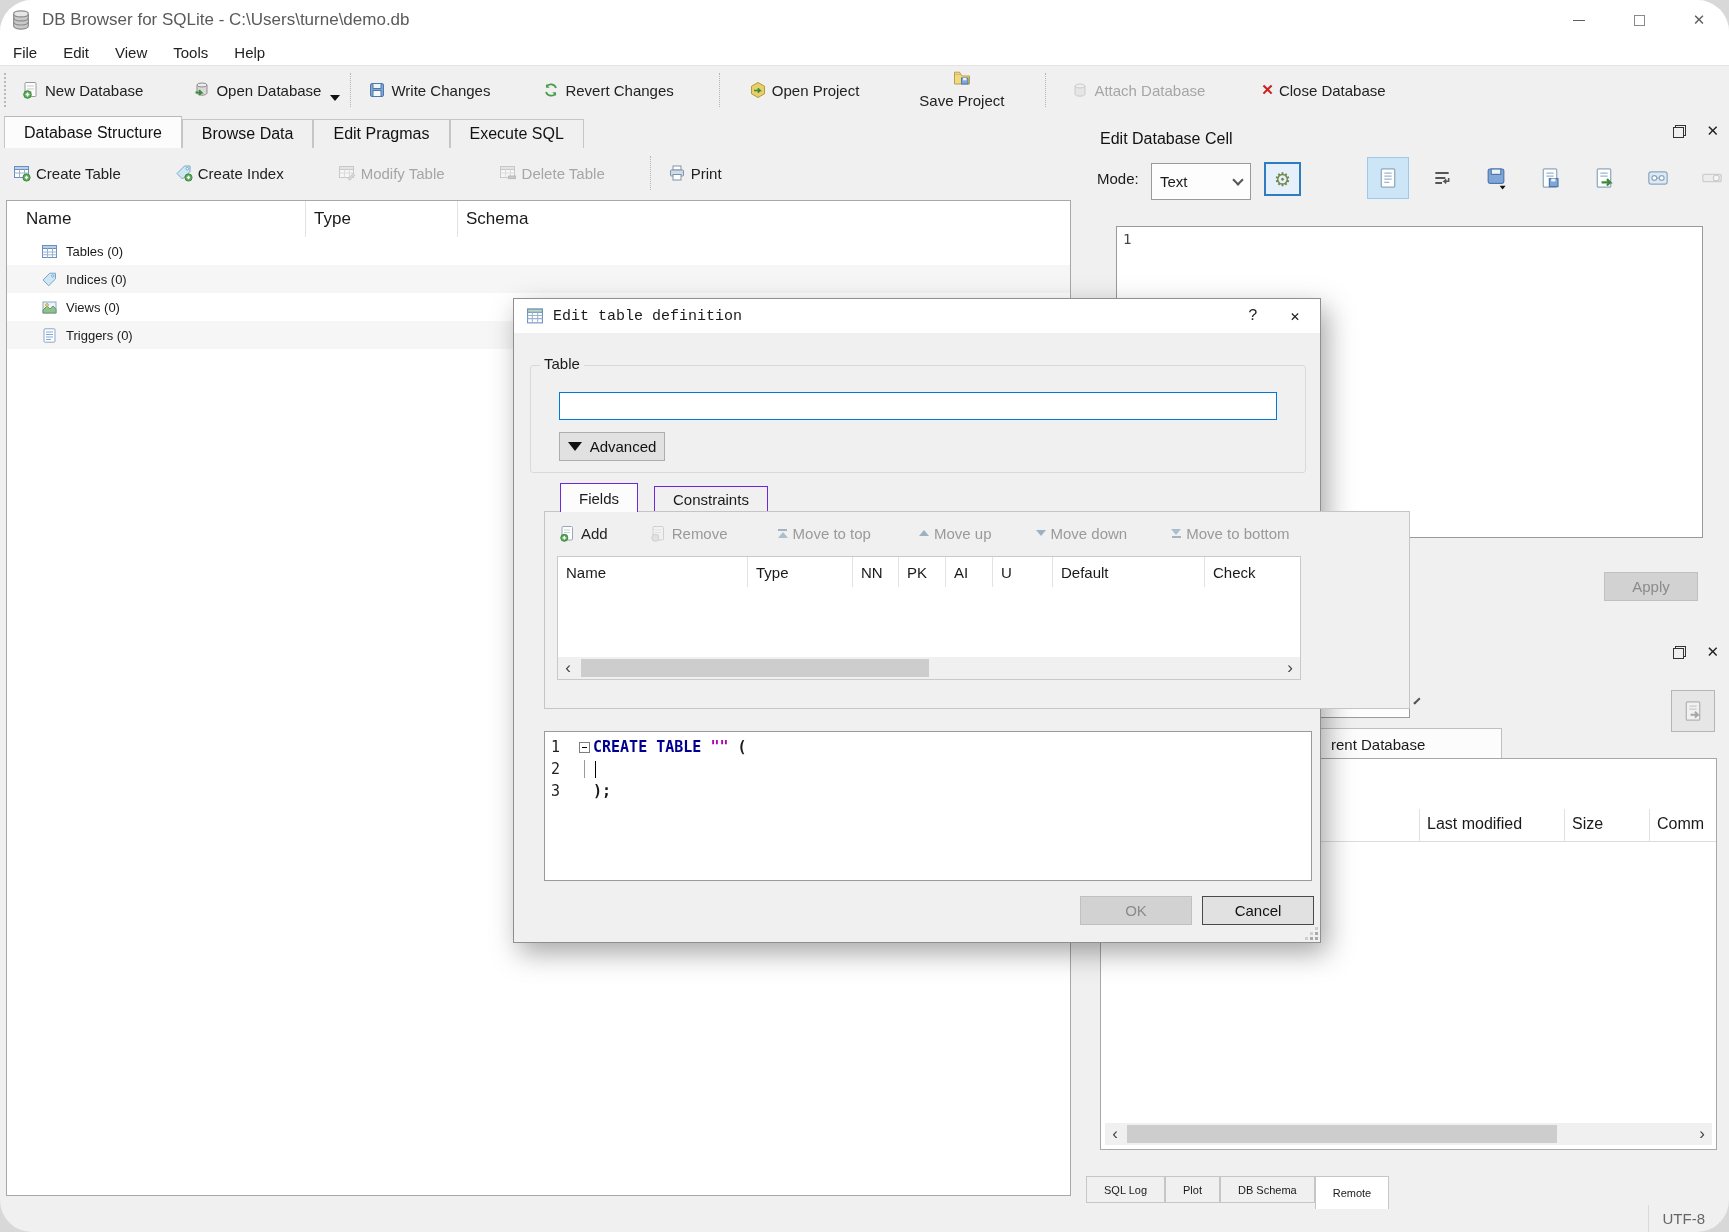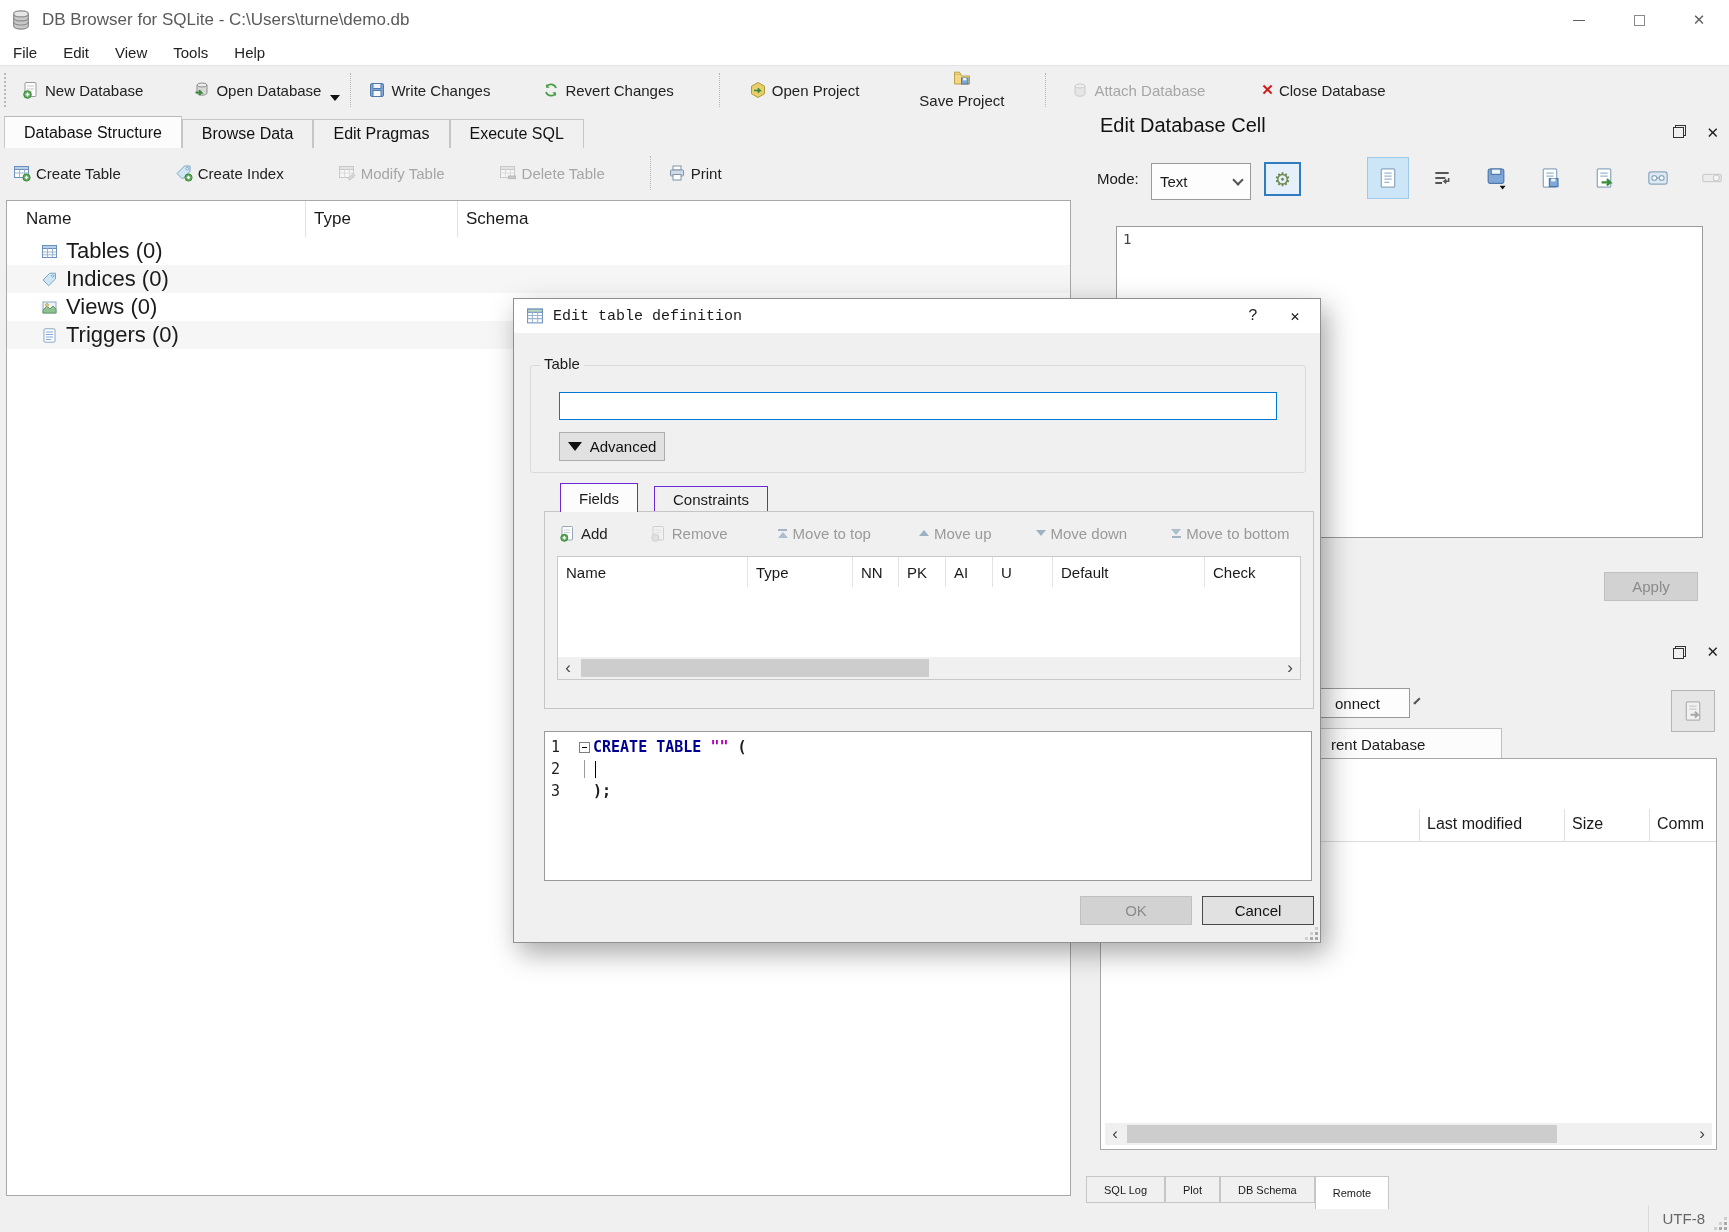--- a/index.html
+++ b/index.html
@@ -1,20 +1,20 @@
 <!DOCTYPE html>
 <html><head>
 <meta charset="utf-8">
 <style>
   * { margin:0; padding:0; box-sizing:border-box; }
   html,body { background:#d8d8d8; }
   .window {
     position:relative; width:1729px; height:1232px; overflow:hidden;
     background:#f0f0f0; font-family:"Liberation Sans", sans-serif;
-    font-size:15px; color:#1a1a1a;
+    font-size:15px; color:#1a1a1a;border-radius:32px;
   }
   
   .titlebar { position:absolute; top:0; left:0; right:0; height:40px; background:#fff; display:flex; align-items:center; padding-left:10px; }
   .title-text { color:#5a5a5a; font-size:17px; margin-left:10px; }
   .win-controls { position:absolute; right:0; top:0; height:40px; display:flex; }
   .win-btn { width:60px; height:40px; display:flex; align-items:center; justify-content:center; color:#5f5f5f; }
   .min-glyph { width:12px; border-bottom:1px solid #5f5f5f; }
   .max-glyph { width:11px; height:11px; border:1px solid #8a8a8a; }
   .xg::before { content:"✕"; font-size:15px; color:#5f5f5f; }
   
@@ -33,25 +33,25 @@
   .doc-tabs { position:absolute; top:116px; left:4px; width:1080px; height:32px; display:flex; align-items:flex-end; }
   .doc-tab { height:29px; padding:0 19px; display:flex; align-items:center; font-size:16px; background:#f0f0f0; border:1px solid #c6c6c6; border-bottom:none; margin-right:0; color:#111; }
   .doc-tab.active { background:#fcfcfc; height:32px; border-top:1px solid #b9b9b9; position:relative; z-index:2; }
   .struct-toolbar { position:absolute; top:148px; left:0; width:1084px; height:50px; display:flex; align-items:center; }
   .tree-panel { position:absolute; left:6px; top:200px; width:1065px; height:996px; background:#fff; border:1px solid #a8a8a8; }
   .tree-head { display:flex; height:36px; align-items:center; font-size:17px; }
   .tree-head .c { height:100%; display:flex; align-items:center; border-right:1px solid #e2e2e2; }
   .tree-head .c1 { width:299px; padding-left:19px; }
   .tree-head .c2 { width:152px; padding-left:8px; }
   .tree-head .c3 { flex:1; padding-left:8px; border-right:none; }
-  .tree-row { height:28px; display:flex; align-items:center; font-size:22px; }
+  .tree-row { height:28px; display:flex; align-items:center; font-size:13px; }
   .tree-row.alt { background:#f6f6f6; }
   .tree-row .ticon { margin-left:34px; margin-right:8px; display:flex; }
   
-  .panel-title { position:absolute; left:1090px; width:639px; height:34px; background:#f0f0f0; display:flex; align-items:flex-start; padding-left:10px; font-size:20px; color:#111; }
+  .panel-title { position:absolute; left:1090px; width:639px; height:34px; background:#f0f0f0; display:flex; align-items:flex-end; padding-left:10px; font-size:16px; color:#111; }
   .panel-btns { position:absolute; right:10px; top:0; height:34px; display:flex; gap:20px; align-items:center; }
   .float-ico { position:relative; width:13px; height:13px; }
   .float-ico::before { content:""; position:absolute; right:0; top:0; width:9px; height:9px; border:1px solid #333; }
   .float-ico::after { content:""; position:absolute; left:0; bottom:0; width:9px; height:9px; border:1px solid #333; background:#f0f0f0; }
   .px::before { content:"✕"; color:#222; font-size:15px; }
   .combo { background:#fdfdfd; border:1px solid #9a9a9a; display:flex; align-items:center; justify-content:space-between; padding:0 8px; }
   .chev { width:8px; height:8px; border-right:2px solid #555; border-bottom:2px solid #555; transform:rotate(45deg); margin-top:-4px; }
   .gear-btn { position:absolute; left:1264px; top:162px; width:37px; height:34px; background:#e6f0fa; border:2px solid #2f7cc0; display:flex; align-items:center; justify-content:center; }
   .gear-glyph::before { content:"⚙"; font-size:19px; color:#6d8a4e; }
   .cell-tools { position:absolute; left:1367px; top:157px; display:flex; align-items:center; gap:12px; }
@@ -92,21 +92,21 @@
   .dlg-tb-btns { position:absolute; right:4px; top:0; height:34px; display:flex; }
   .dlg-tb-btn { width:42px; height:34px; display:flex; align-items:center; justify-content:center; color:#222; font-size:16px; }
   .groupbox { position:absolute; left:16px; top:66px; width:776px; height:108px; border:1px solid #d9d9d9; border-radius:3px; }
   .groupbox .glabel { position:absolute; top:-11px; left:9px; background:#f0f0f0; padding:0 4px; }
   .table-input { position:absolute; left:28px; top:26px; width:718px; height:28px; border:1px solid #0078d7; background:#fff; font-size:15px; padding:0 6px; outline:none; font-family:"Liberation Sans",sans-serif; }
   .adv-btn { position:absolute; left:28px; top:66px; width:106px; height:29px; gap:8px; }
   .tri-down { width:0; height:0; border-left:7px solid transparent; border-right:7px solid transparent; border-top:9px solid #111; }
   .dlg-tabs { position:absolute; left:30px; top:184px; display:flex; align-items:flex-end; height:29px; }
   .dlg-tab { padding:0 18px; display:flex; align-items:center; border:1px solid #6d28d9; background:#f0f0f0; height:26px;margin-left:16px; }
   .dlg-tab.active { background:#fcfcfc; height:29px; border-bottom:none; position:relative; z-index:2; }
-  .fields-box { position:absolute; left:30px; top:212px; width:770px; height:198px; border:1px solid #c5c5c5; background:#f0f0f0; }
+  .fields-box { position:absolute; left:30px; top:212px; width:866px; height:198px; border:1px solid #c5c5c5; background:#f0f0f0; }
   .fld-btns { position:absolute; top:8px; left:14px; display:flex; align-items:center; height:26px; }
   .fld-btn { display:flex; align-items:center; gap:5px; color:#222; }
   .fld-btn.dis { color:#9a9a9a; }
   .fld-btn.dis svg { opacity:.45; filter:grayscale(1); }
   .mv-ico { display:inline-flex; flex-direction:column; align-items:center; gap:1px; opacity:.8; }
   .mv-bar { width:9px; border-top:2px solid #8fa6b8; }
   .mv-up { width:0; height:0; border-left:5px solid transparent; border-right:5px solid transparent; border-bottom:6px solid #9ab2c4; }
   .mv-dn { width:0; height:0; border-left:5px solid transparent; border-right:5px solid transparent; border-top:6px solid #9ab2c4; }
   .grid { position:absolute; left:12px; top:44px; width:744px; height:124px; background:#fff; border:1px solid #c9c9c9; }
   .grid-head { display:flex; height:30px; }

